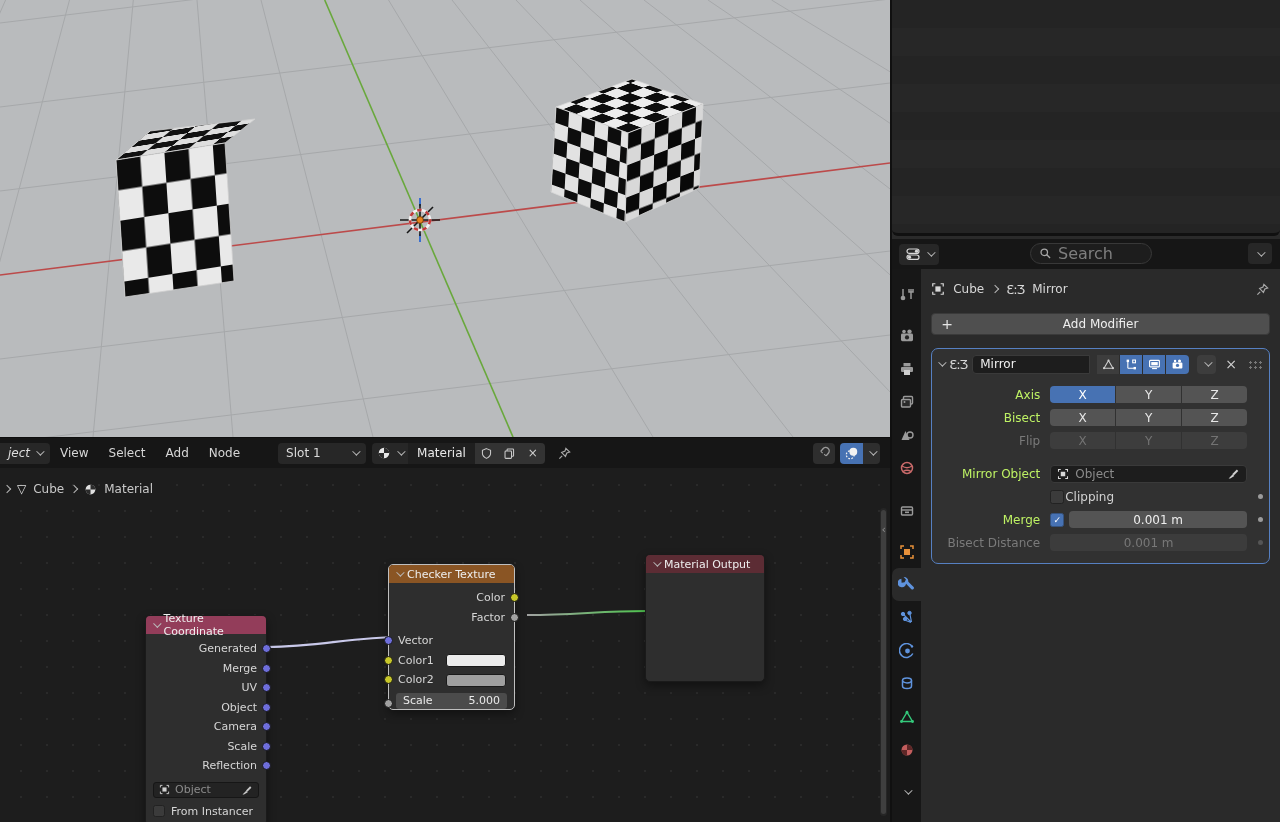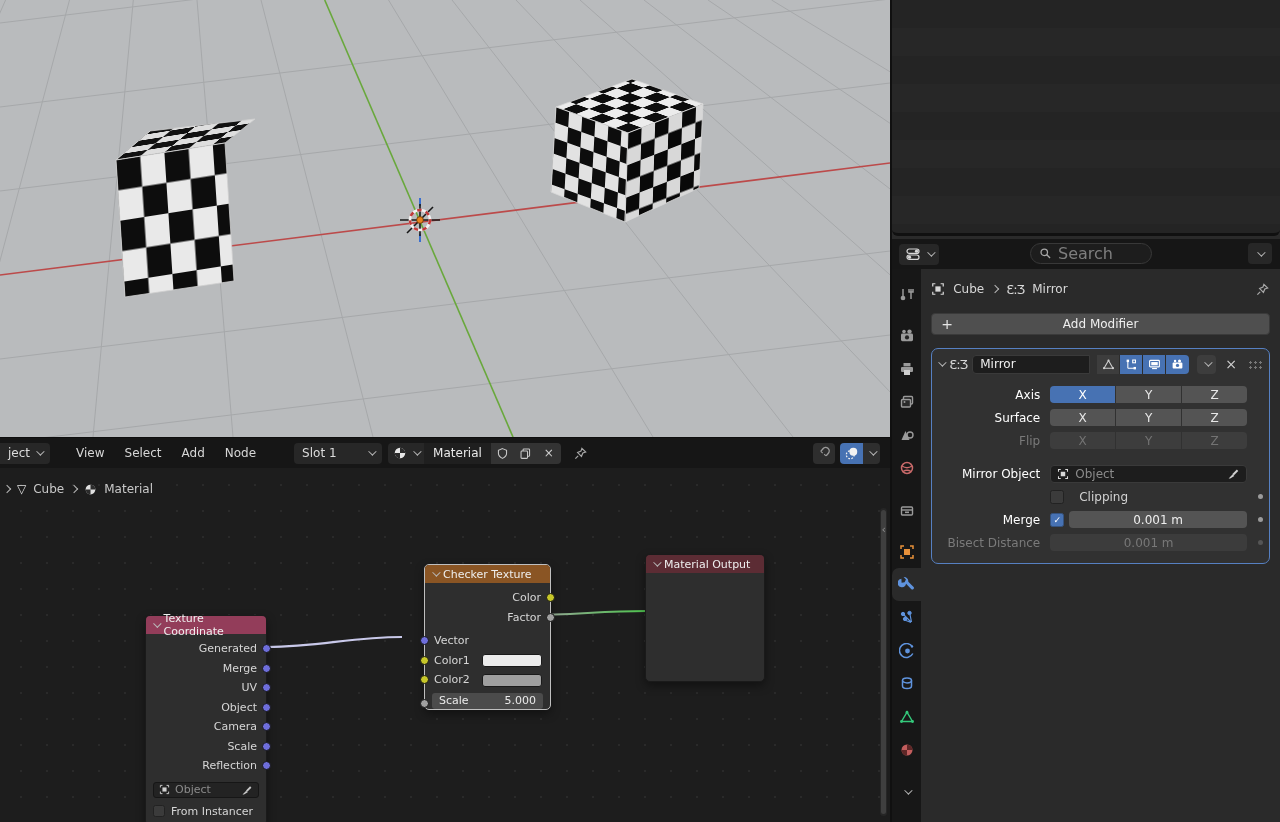--- a/index.html
+++ b/index.html
@@ -54,21 +54,21 @@
   #add-modifier .plus { position:absolute; left:9px; font-size:14px; color:#e5e5e5; }
   #mod-panel { margin-top:13px; background:#313131; border:1.5px solid #5680c2; border-radius:7px; padding-bottom:10px; }
   #mod-head { height:27px; display:flex; align-items:center; gap:5px; padding:3px 6px 0 6px; }
   #mod-name { width:118px; height:19px; background:#1d1d1d; border:1px solid #3a3a3a; border-radius:4px 0 0 4px; display:flex; align-items:center; padding:0 7px; color:#efefef; }
   .tgl { width:23px; height:19px; display:flex; align-items:center; justify-content:center; background:#3d3d3d; border-right:1px solid #2c2c2c; }
   .tgl.on { background:#4772b3; }
   .tgl.first { border-radius:0; } .tgl.last { border-radius:0 4px 4px 0; border-right:none; }
   .mini-btn { width:19px; height:19px; display:flex; align-items:center; justify-content:center; background:#3d3d3d; border-radius:4px; margin-left:3px; }
   .grip { width:15px; height:9px; margin-left:6px; background-image:radial-gradient(#787878 1px, transparent 1.2px); background-size:5px 5px; }
   .prow { display:flex; align-items:center; height:21px; margin-top:2px; padding-right:6px; }
-  .plabel { width:118px; text-align:right; padding-right:10px; color:#ffffff; white-space:nowrap; }
+  .plabel { width:118px; text-align:right; padding-right:10px; color:#bef264; white-space:nowrap; }
   .plabel.dis, .dis { color:#7a7a7a; }
   .seg3 { display:flex; flex:1; gap:1px; }
   .seg { flex:1; height:17px; background:#545454; border-radius:0; display:flex; align-items:center; justify-content:center; color:#e8e8e8; }
   .seg:first-child { border-radius:4px 0 0 4px; } .seg:last-child { border-radius:0 4px 4px 0; }
   .seg.sel { background:#4772b3; color:#fff; }
   .seg.dis { background:#3d3d3d; color:#737373; }
   .pfield { flex:1; height:17px; background:#545454; border-radius:4px; display:flex; align-items:center; justify-content:center; color:#efefef; }
   .pfield.dis { background:#3c3c3c; color:#787878; }
   .idfield { flex:1; height:18px; background:#1d1d1d; border:1px solid #3a3a3a; border-radius:4px; display:flex; align-items:center; gap:6px; padding:0 6px; color:#8b8b8b; }
   .dotcol { width:16px; display:flex; justify-content:flex-end; align-items:center; }
@@ -162,21 +162,21 @@
       <line x1="407" y1="233" x2="433" y2="207" stroke="#181818" stroke-width="1.6"></line>
       <circle cx="420" cy="220" r="10" fill="none" stroke="#f2f2f2" stroke-width="2.6"></circle>
       <circle cx="420" cy="220" r="10" fill="none" stroke="#c03a3a" stroke-width="2.6" stroke-dasharray="4.4 4.4"></circle>
       <circle cx="420" cy="220" r="3.4" fill="#e8821e" stroke="#5c3406" stroke-width="0.8"></circle>
     </g>
   </svg>
 </div>
 
 <div id="shader">
   <div id="shader-header">
-    <div class="hdr-btn" style="border-radius:0 4px 4px 0; margin-right:16px;">
+    <div class="hdr-btn" style="border-radius:0 4px 4px 0; margin-right:0;font-style:italic;">
       <span>ject</span>
         <span class="chev"></span>
     </div>
     <div class="menu-item">View</div>
     <div class="menu-item">Select</div>
     <div class="menu-item">Add</div>
     <div class="menu-item">Node</div>
     <div class="hdr-btn" style="margin-left:28px; width:88px;justify-content:space-between;">
       <span>Slot 1</span>
         <span class="chev" style="margin-left:auto"></span>
@@ -285,21 +285,21 @@
               <line x1="7.5" y1="9.5" x2="13" y2="4" stroke="#c9c9c9" stroke-width="2.4"></line>
           </svg>
         </div>
         <div style="display:flex; align-items:center; gap:6px; margin:7px 7px 0 7px;">
           <span class="cbx"></span>
           <span>From Instancer</span>
         </div>
       </div>
     </div>
 
-    <div class="node active" style="left:424px; top:96px; width:127px; height:146px;">
+    <div class="node active" style="left:388px; top:96px; width:127px; height:146px;">
       <div class="node-header" style="background:#8a5524;">
         <span class="chev"></span>
         <span>Checker Texture</span>
       </div>
       <div style="padding-top:5px;">
         <div class="nrow out"><span>Color</span><span class="sock r" style="background:#c7c729;"></span></div>
         <div class="nrow out"><span>Factor</span><span class="sock r" style="background:#a1a1a1;"></span></div>
         <div class="nrow" style="margin-top:4px;"><span>Vector</span><span class="sock l" style="background:#6e6edb;"></span></div>
         <div class="nrow"><span>Color1</span><span class="sock l" style="background:#c7c729;"></span><span class="swatch" style="background:#ececec;"></span></div>
         <div class="nrow"><span>Color2</span><span class="sock l" style="background:#c7c729;"></span><span class="swatch" style="background:#9f9f9f;"></span></div>
@@ -527,21 +527,21 @@
         <div class="prow" style="margin-top:8px;">
           <span class="plabel">Axis</span>
           <div class="seg3">
             <div class="seg sel">X</div>
             <div class="seg">Y</div>
             <div class="seg">Z</div>
           </div>
           <div class="dotcol"></div>
         </div>
         <div class="prow">
-          <span class="plabel">Surface</span>
+          <span class="plabel">Bisect</span>
           <div class="seg3">
             <div class="seg">X</div>
             <div class="seg">Y</div>
             <div class="seg">Z</div>
           </div>
           <div class="dotcol"></div>
         </div>
         <div class="prow">
           <span class="plabel dis">Flip</span>
           <div class="seg3">
@@ -563,21 +563,21 @@
             <svg class="icon-svg" style="margin-left:auto;" width="13" height="13" viewBox="0 0 16 16">
               <path d="M2 14 L7 9 L9 11 L4 14 Z" fill="#d0d0d0"></path>
                 <line x1="7.5" y1="9.5" x2="13" y2="4" stroke="#d0d0d0" stroke-width="2.4"></line>
             </svg>
           </div>
           <div class="dotcol"></div>
         </div>
 
         <div class="prow">
           <span class="plabel"></span>
-          <div style="flex:1; display:flex; align-items:flex-start; gap:15px;">
+          <div style="flex:1; display:flex; align-items:flex-start; gap:1px;">
             <span class="cbx" style="width:14px;height:14px;"></span>
             <span>Clipping</span>
           </div>
           <div class="dotcol">
               <span class="dot"></span>
             </div>
         </div>
 
         <div class="prow">
           <span class="plabel">Merge</span>

